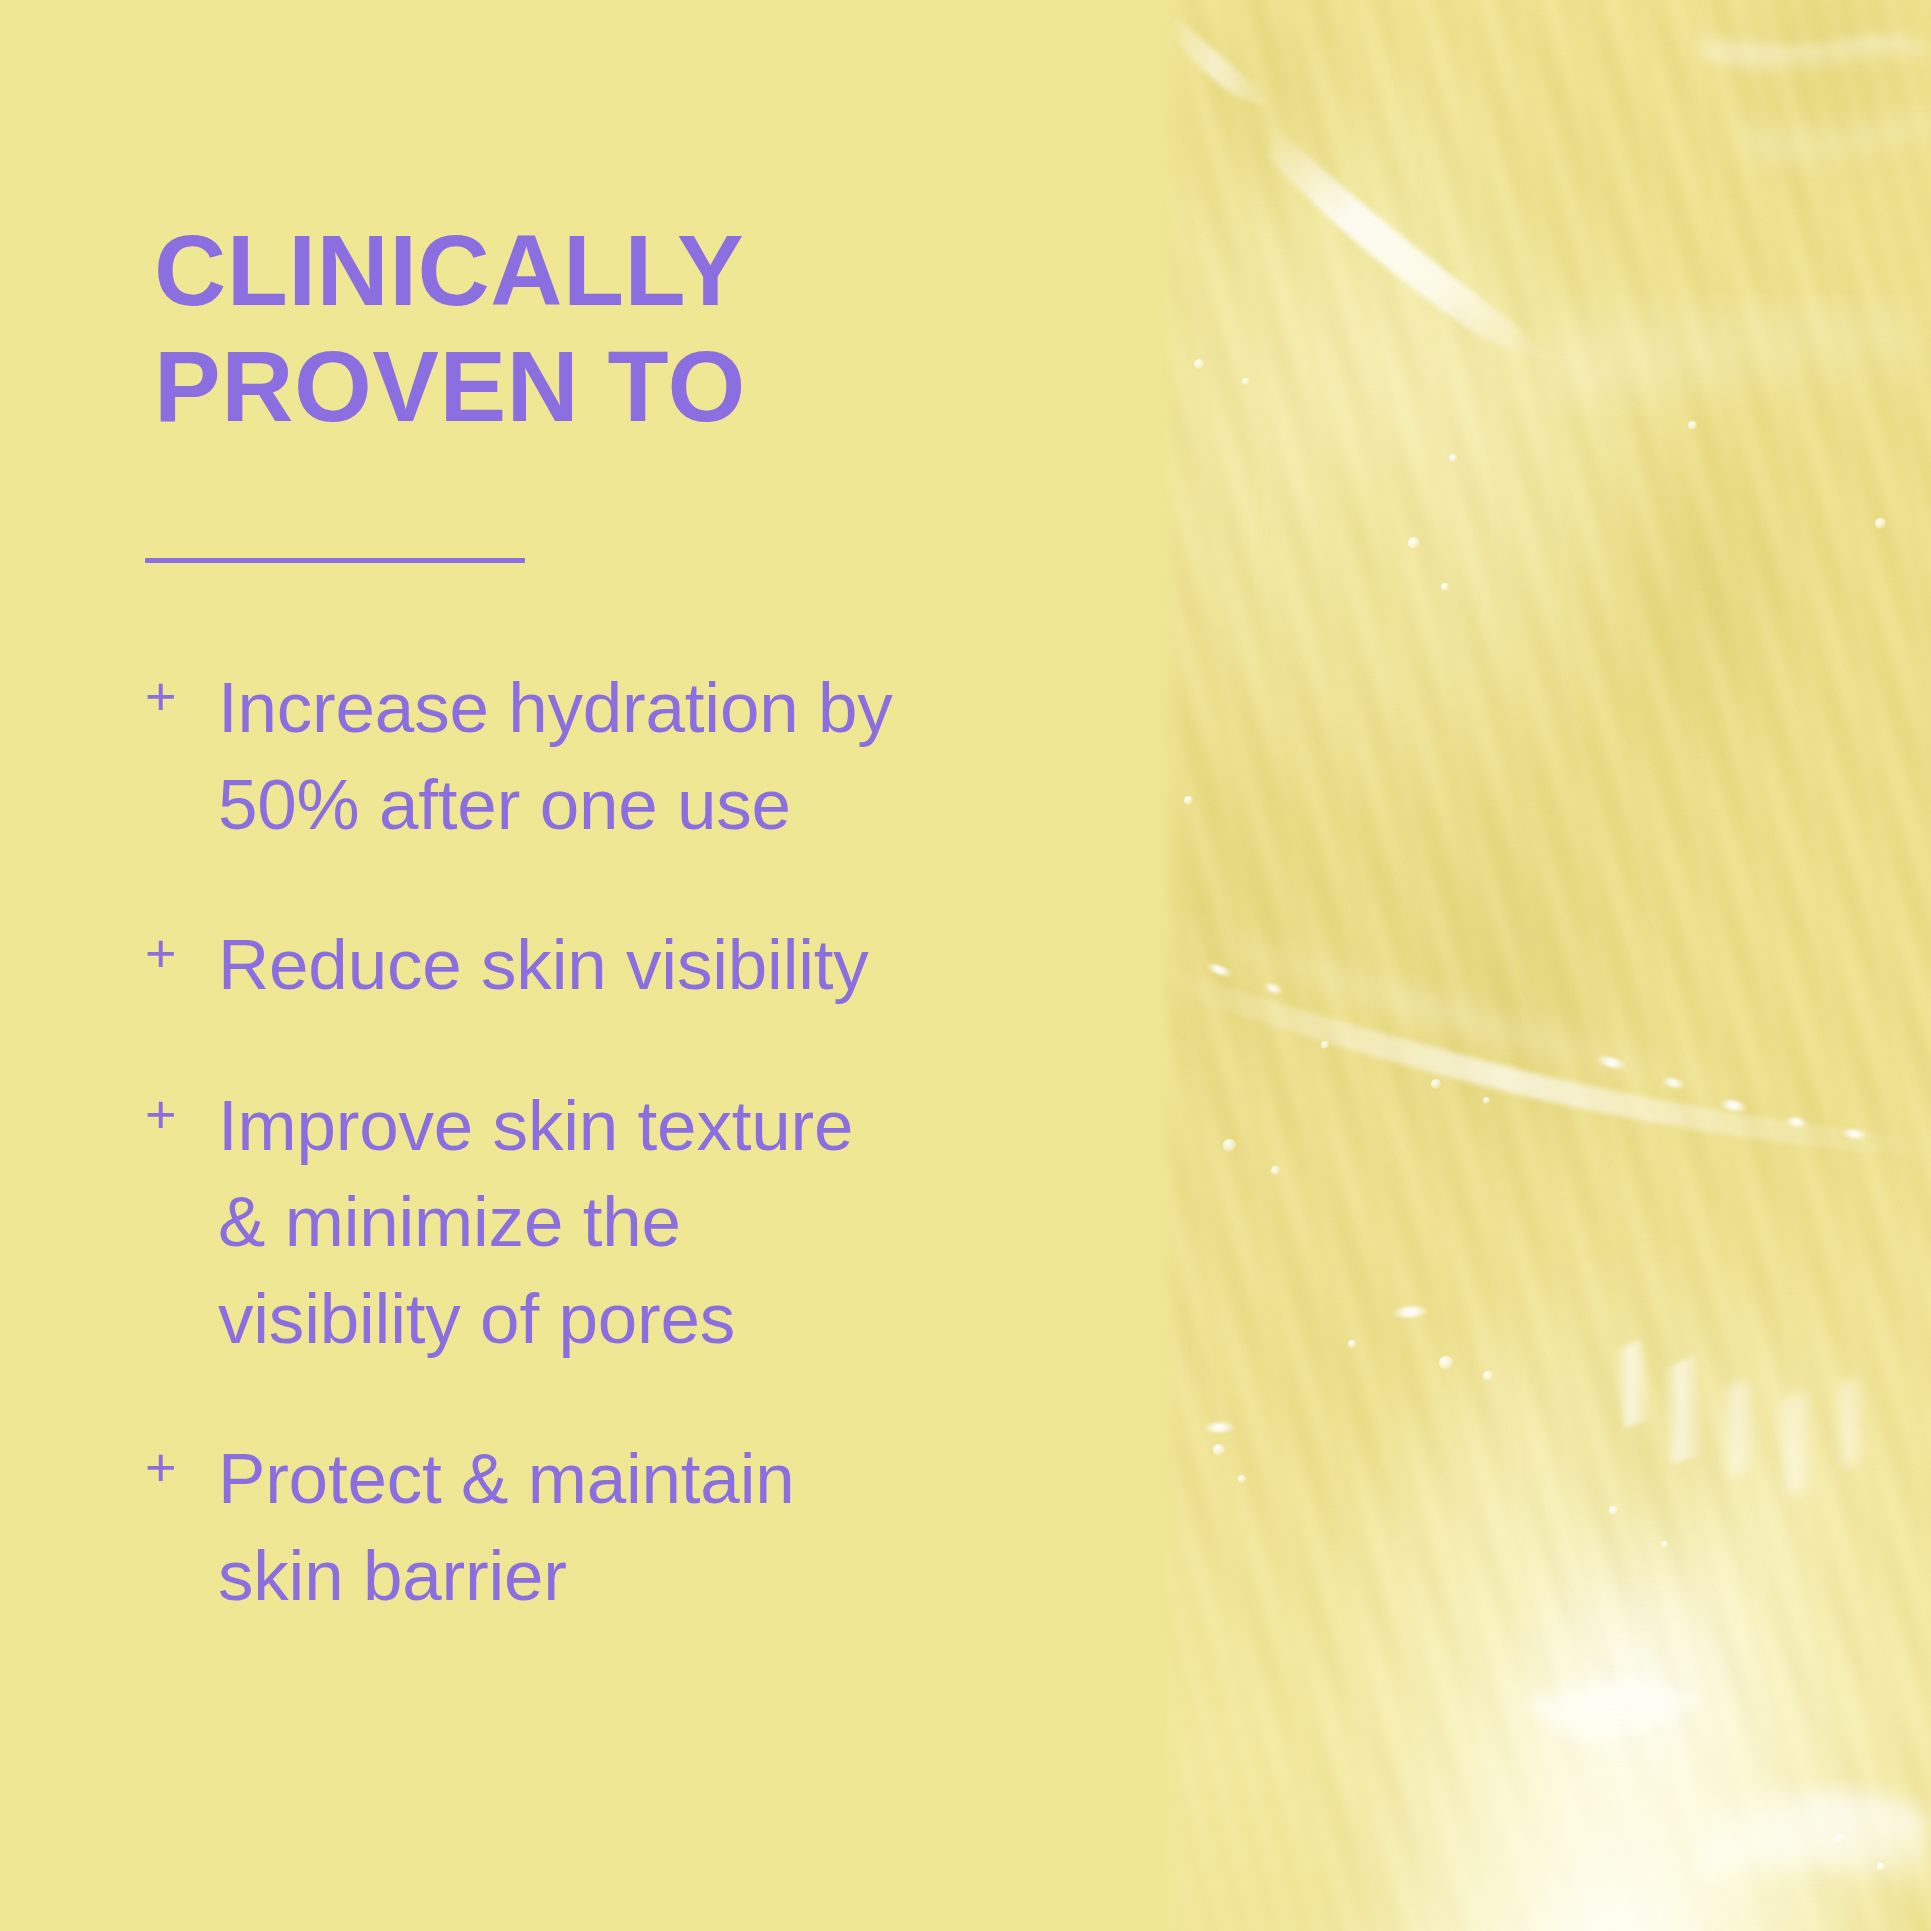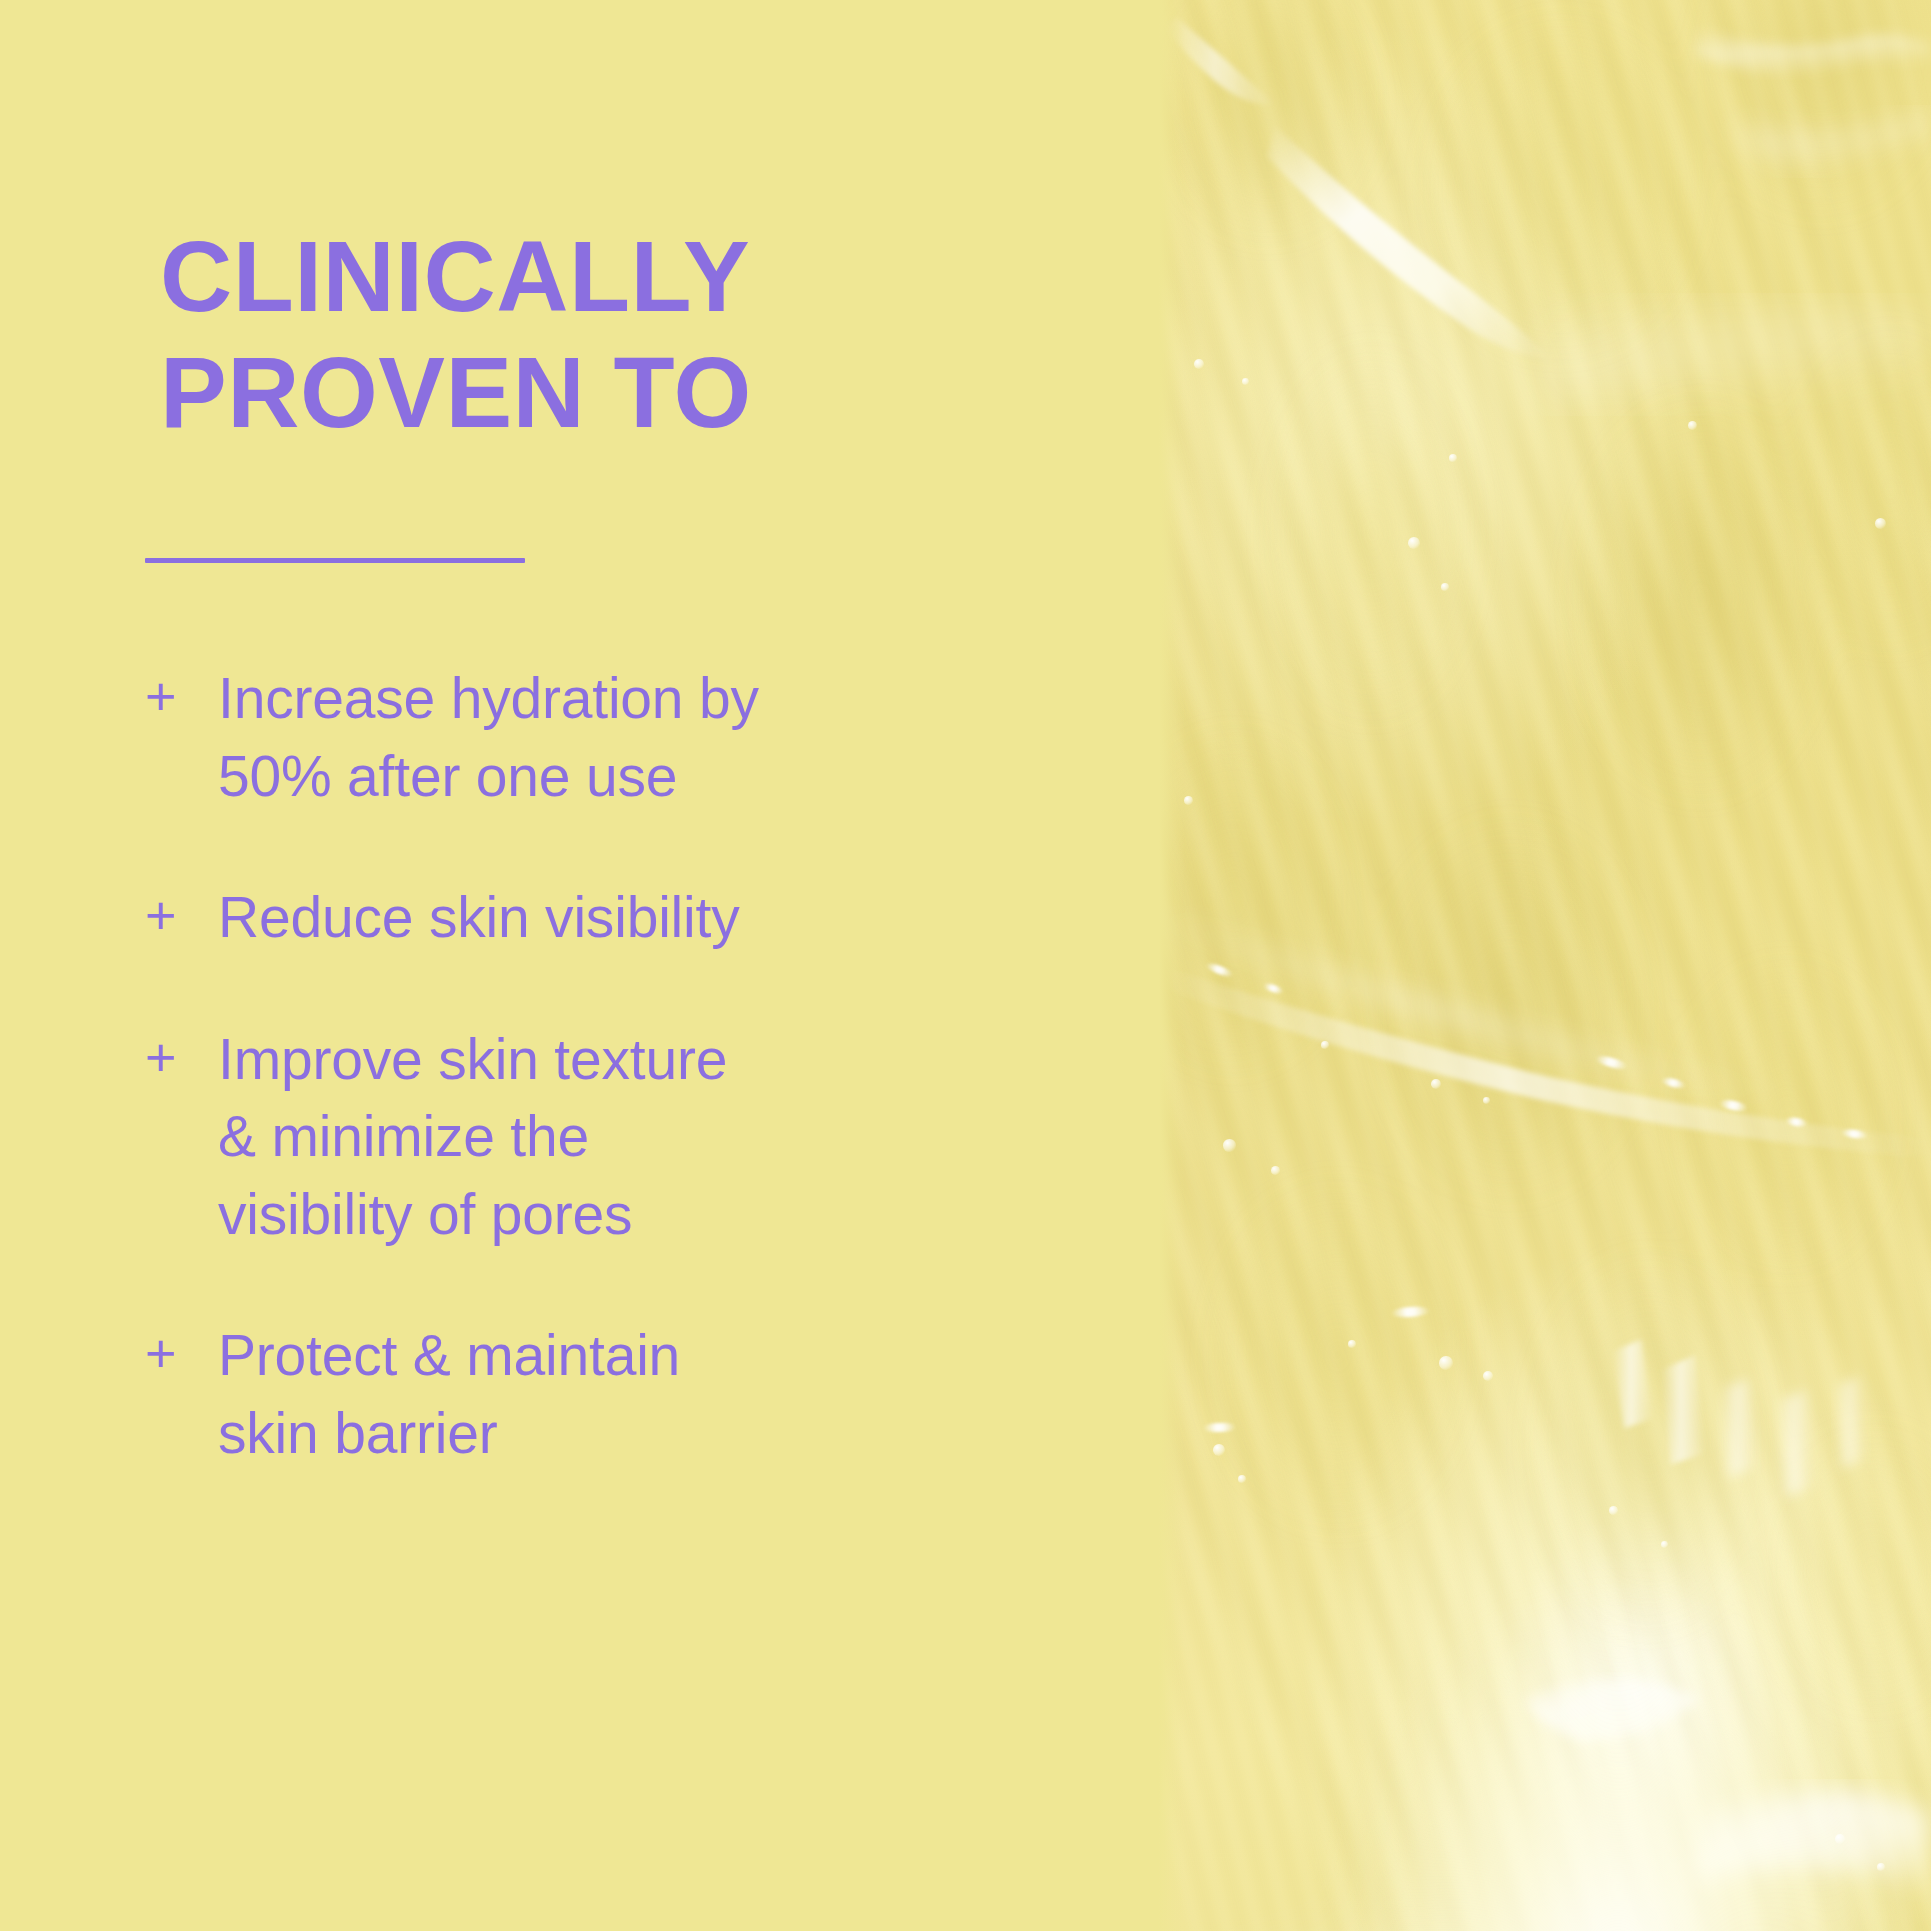--- a/index.html
+++ b/index.html
@@ -27,21 +27,21 @@
     height: 1931px;
     background: #EFE794;
     z-index: 3;
   }
 
   .headline {
     position: absolute;
     left: 143px;
     top: 201px;
     width: 908px;
-    margin: 17px;
+    margin: 11px;
     font-family: "Liberation Sans", sans-serif;
     font-weight: 700;
     font-size: 100px;
     line-height: 1.16;
     letter-spacing: 0.5px;
     color: #8B6FE0;
     text-transform: uppercase;
   }
 
   .divider {
@@ -75,21 +75,21 @@
     width: 73px;
     font-size: 54px;
     line-height: 1.36;
     font-weight: 400;
     color: #8B6FE0;
     font-family: "Liberation Sans", sans-serif;
   }
 
   .benefit-text {
     flex: 1 1 auto;
-    font-size: 57px;
+    font-size: 71px;
     line-height: 1.36;
     font-weight: 400;
     color: #8B6FE0;
     font-family: "Liberation Sans", sans-serif;
     letter-spacing: -0.2px;
     white-space: pre-line;
   }
 
   
   .gel-panel {

